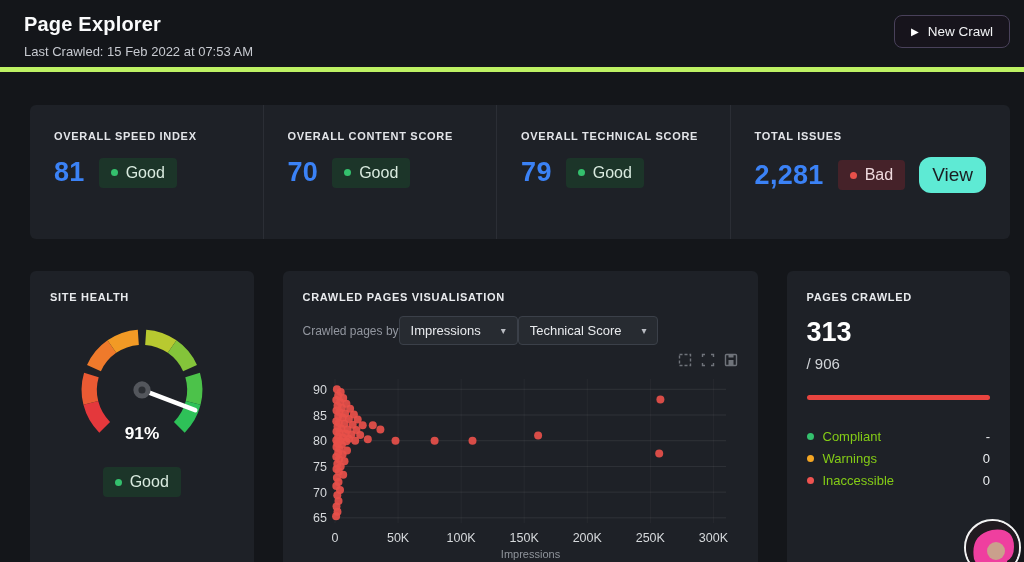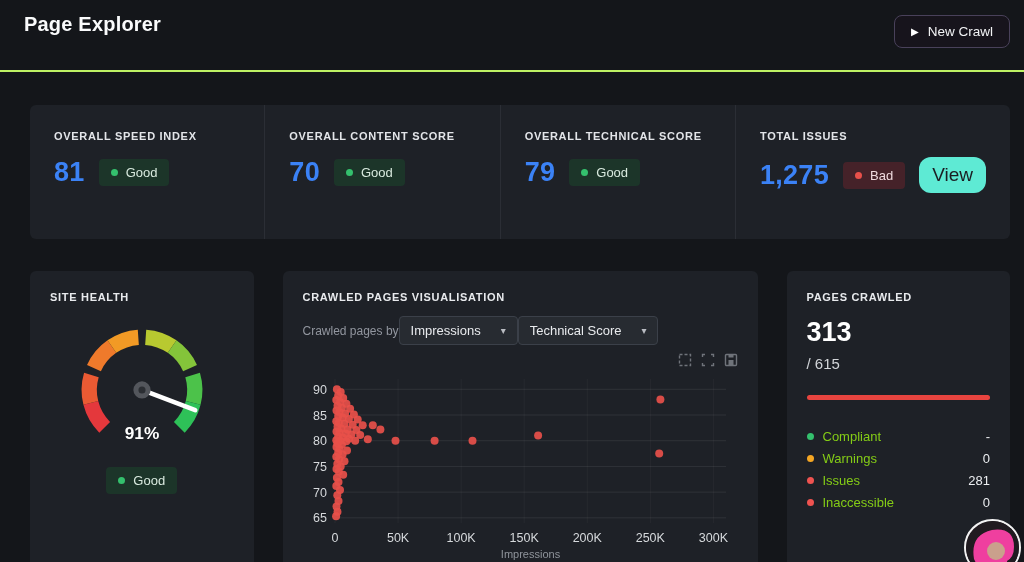--- a/index.html
+++ b/index.html
@@ -7,21 +7,21 @@
   body {
     background:#14161a;
     font-family:"Liberation Sans", sans-serif;
     color:#e8eaed;
     position:relative;
   }
   
   .header {
     height:72px;
     padding:13px 14px 0 24px;
-    border-bottom:2px solid #bef264;
+    border-bottom:5px solid #bef264;
     display:flex; align-items:flex-start; justify-content:space-between;
   }
   .page-title { font-size:20px; font-weight:bold; color:#fafbfc; letter-spacing:.2px; }
   .page-sub { font-size:13px; color:#c7cad0; margin-top:8px; }
   .new-crawl-btn {
     margin-top:2px;
     background:#17141c;
     border:1px solid #49415a;
     color:#f2f3f5;
     border-radius:8px;
@@ -40,21 +40,21 @@
     display:flex;
     height:134px;
   }
   .stat-col { flex:1; padding:25px 24px; }
   .stat-col + .stat-col { border-left:1px solid #2b2e35; }
   .stat-label { font-size:11px; font-weight:bold; letter-spacing:.7px; color:#e3e5e9; text-transform:uppercase; }
   .stat-valrow { margin-top:15px; display:flex; align-items:center; gap:14px; }
   .stat-value { font-size:27px; font-weight:bold; color:#3b82f6; letter-spacing:.3px; }
   .badge {
     display:inline-flex; align-items:center; gap:8px;
-    border-radius:4px; padding:6px 12px; font-size:13px;
+    border-radius:4px; padding:6px 12px; font-size:16px;
   }
   .badge .dot { width:7px; height:7px; border-radius:50%; }
   .badge.good { background:#1c3529; color:#d9ead f; color:#d9eadf; }
   .badge.good .dot { background:#34c06d; }
   .badge.bad { background:#452229; color:#efdade; }
   .badge.bad .dot { background:#e8504a; }
   .view-btn {
     background:#5eead4; color:#1b1d22; border:none; border-radius:12px;
     font-size:19px; padding:7px 13px; cursor:pointer;
     font-family:"Liberation Sans", sans-serif;
@@ -102,20 +102,21 @@
     border:2px solid #f2f2f2; overflow:hidden; cursor:pointer;
     background:#221d22;
   }
 </style>
 </head>
 <body>
 
 <div class="header">
   <div>
     <div class="page-title">Page Explorer</div>
+    <div class="page-sub">Last Crawled: 15 Feb 2022 at 07:53 AM</div>
   </div>
   <button class="new-crawl-btn">
     <span class="play-glyph">▶</span>
     <span>New Crawl</span>
   </button>
 </div>
 
 <div class="stats-card">
 
   <div class="stat-col">
@@ -147,21 +148,21 @@
       <span class="badge good">
         <span class="dot"></span>
         <span>Good</span>
       </span>
     </div>
   </div>
 
   <div class="stat-col">
     <div class="stat-label">TOTAL ISSUES</div>
     <div class="stat-valrow">
-      <span class="stat-value">1,275</span>
+      <span class="stat-value">2,281</span>
       <span class="badge bad">
         <span class="dot"></span>
         <span>Bad</span>
       </span>
       <button class="view-btn">View</button>
     </div>
   </div>
 
 </div>
 
@@ -326,38 +327,33 @@
           <circle cx="33.1" cy="147.3" r="4" fill="#e8504a" fill-opacity="0.92"></circle>
           <text class="xlabel" x="227.5" y="189" text-anchor="middle">Impressions</text>
         </svg>
     </div>
   </div>
 
   <div class="card card-pages">
     <div class="card-title">PAGES CRAWLED</div>
     <div class="pages-countrow">
       <span class="pages-count">313</span>
-      <span class="pages-total">/ 615</span>
+      <span class="pages-total">/ 906</span>
     </div>
     <div class="pages-bar" style="background: rgb(232, 68, 63);"></div>
     <div class="legend">
       <div class="legend-row">
         <span class="legend-dot" style="background: rgb(52, 192, 109);"></span>
         <span class="legend-label">Compliant</span>
         <span class="legend-value">-</span>
       </div>
       <div class="legend-row">
         <span class="legend-dot" style="background: rgb(245, 166, 35);"></span>
         <span class="legend-label">Warnings</span>
         <span class="legend-value">0</span>
-      </div>
-      <div class="legend-row">
-        <span class="legend-dot" style="background: rgb(239, 83, 80);"></span>
-        <span class="legend-label">Issues</span>
-        <span class="legend-value">281</span>
       </div>
       <div class="legend-row">
         <span class="legend-dot" style="background: rgb(239, 83, 80);"></span>
         <span class="legend-label">Inaccessible</span>
         <span class="legend-value">0</span>
       </div>
     </div>
   </div>
 
 </div>

